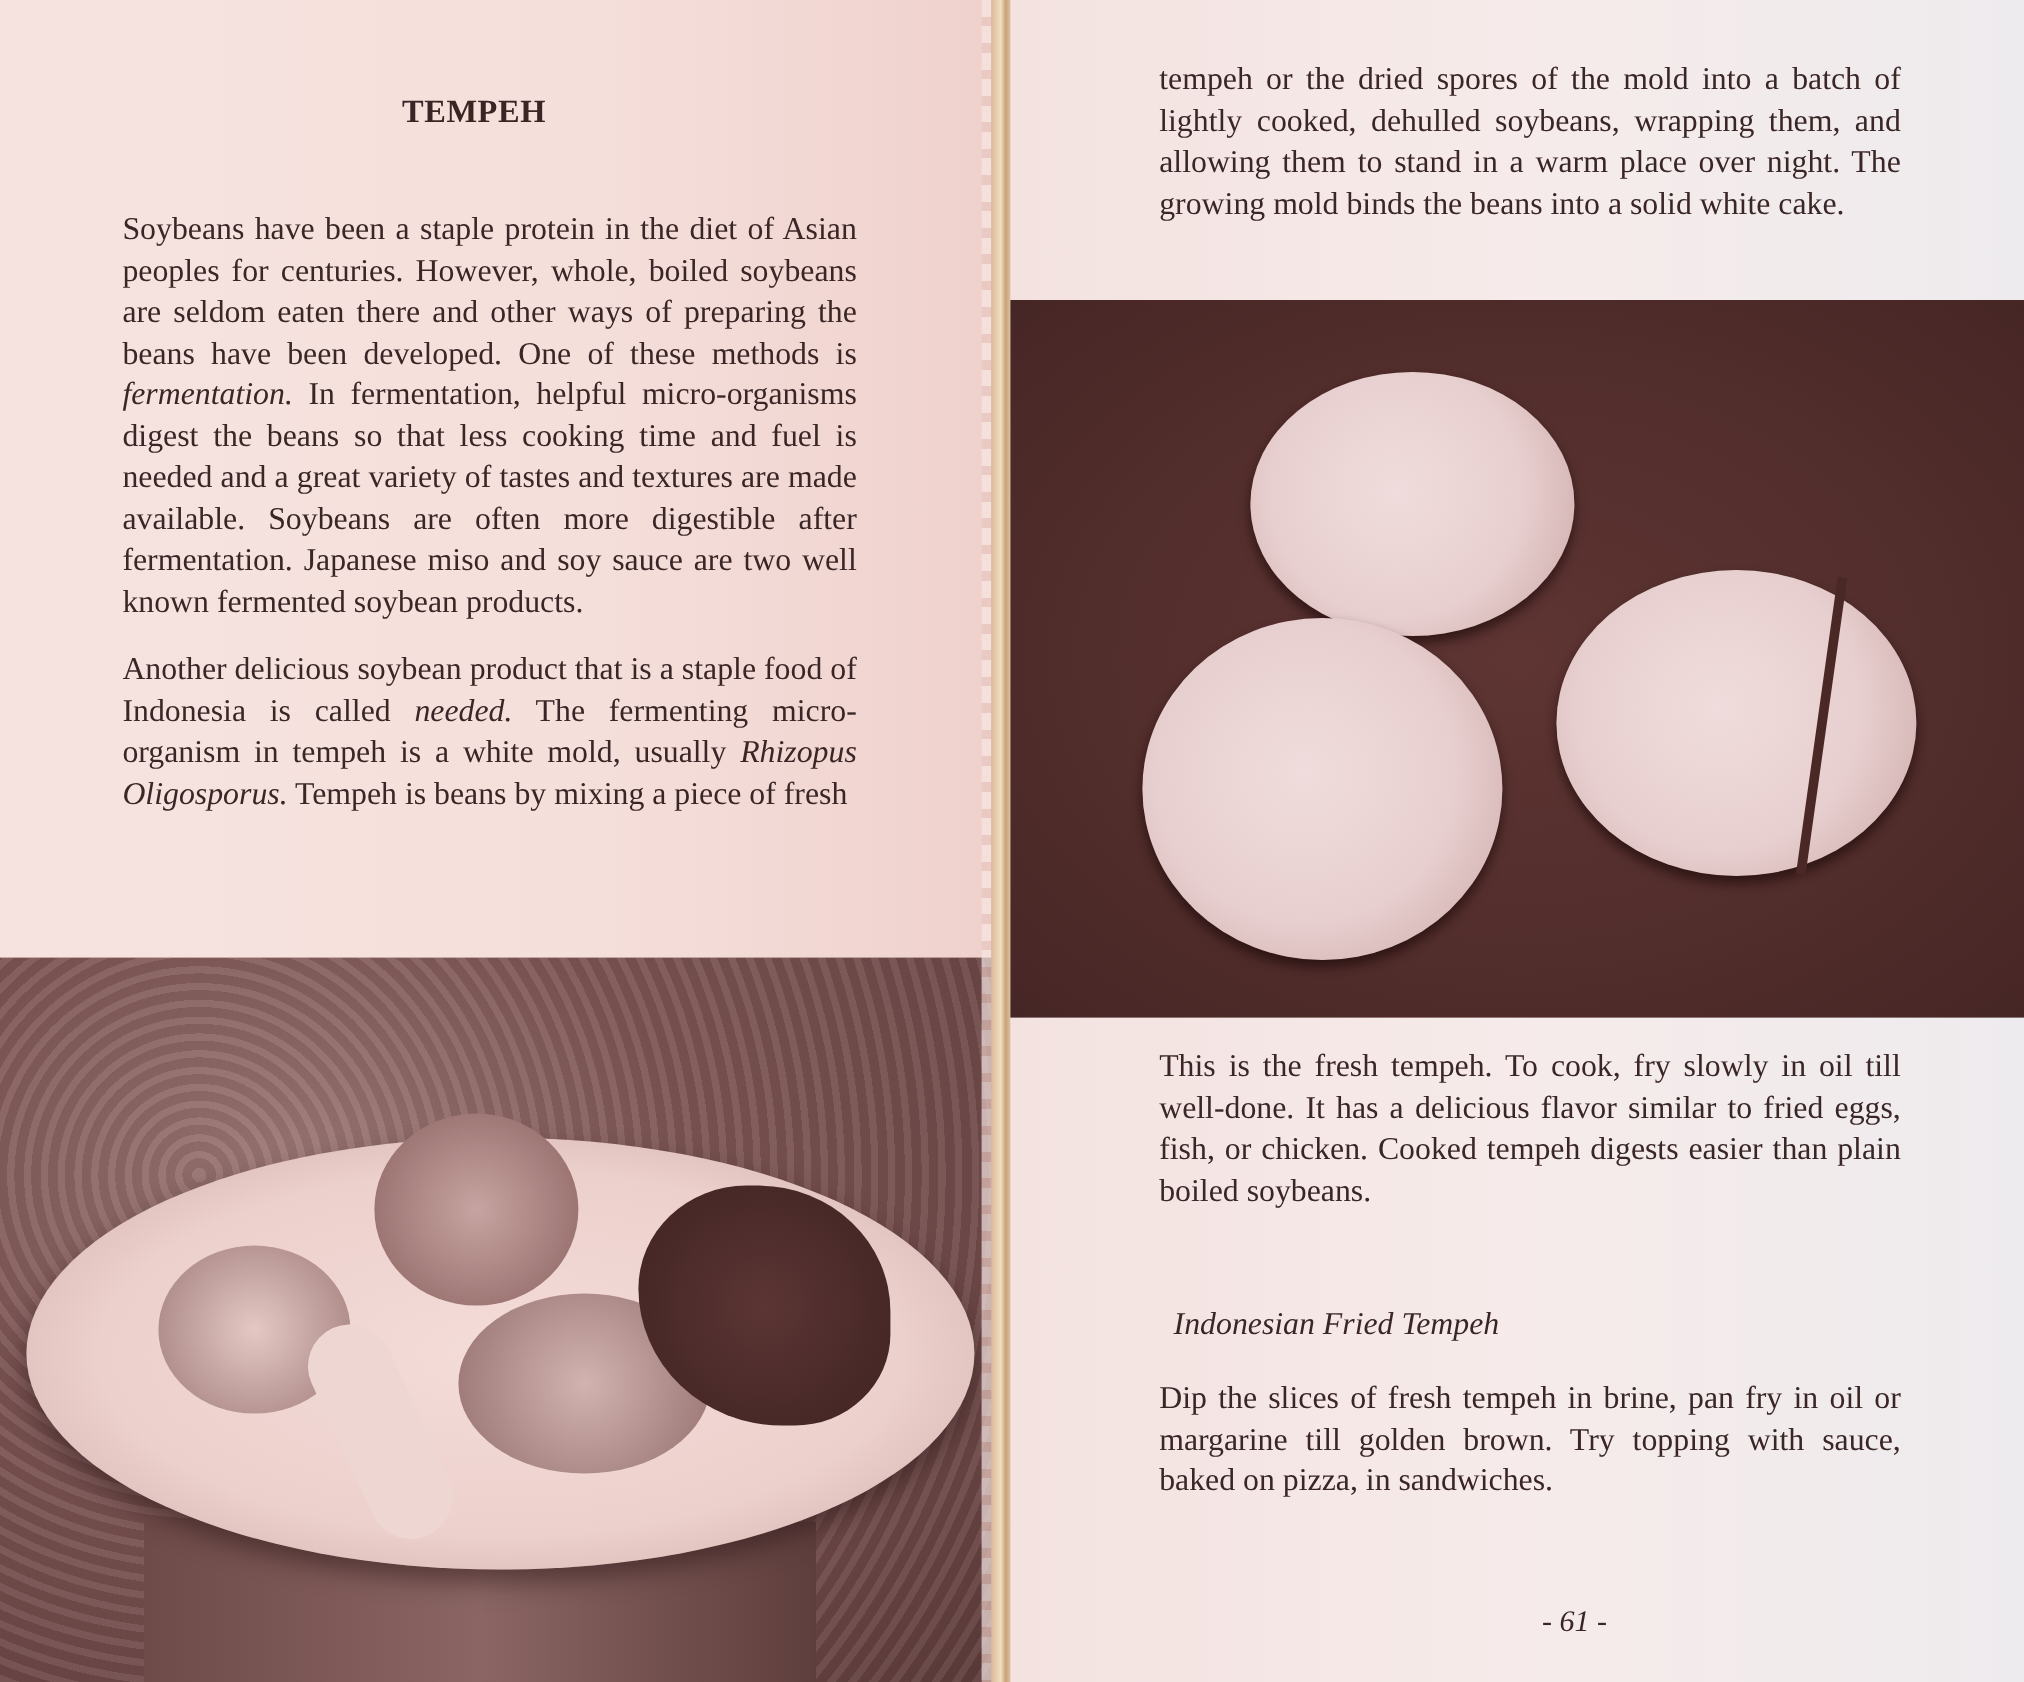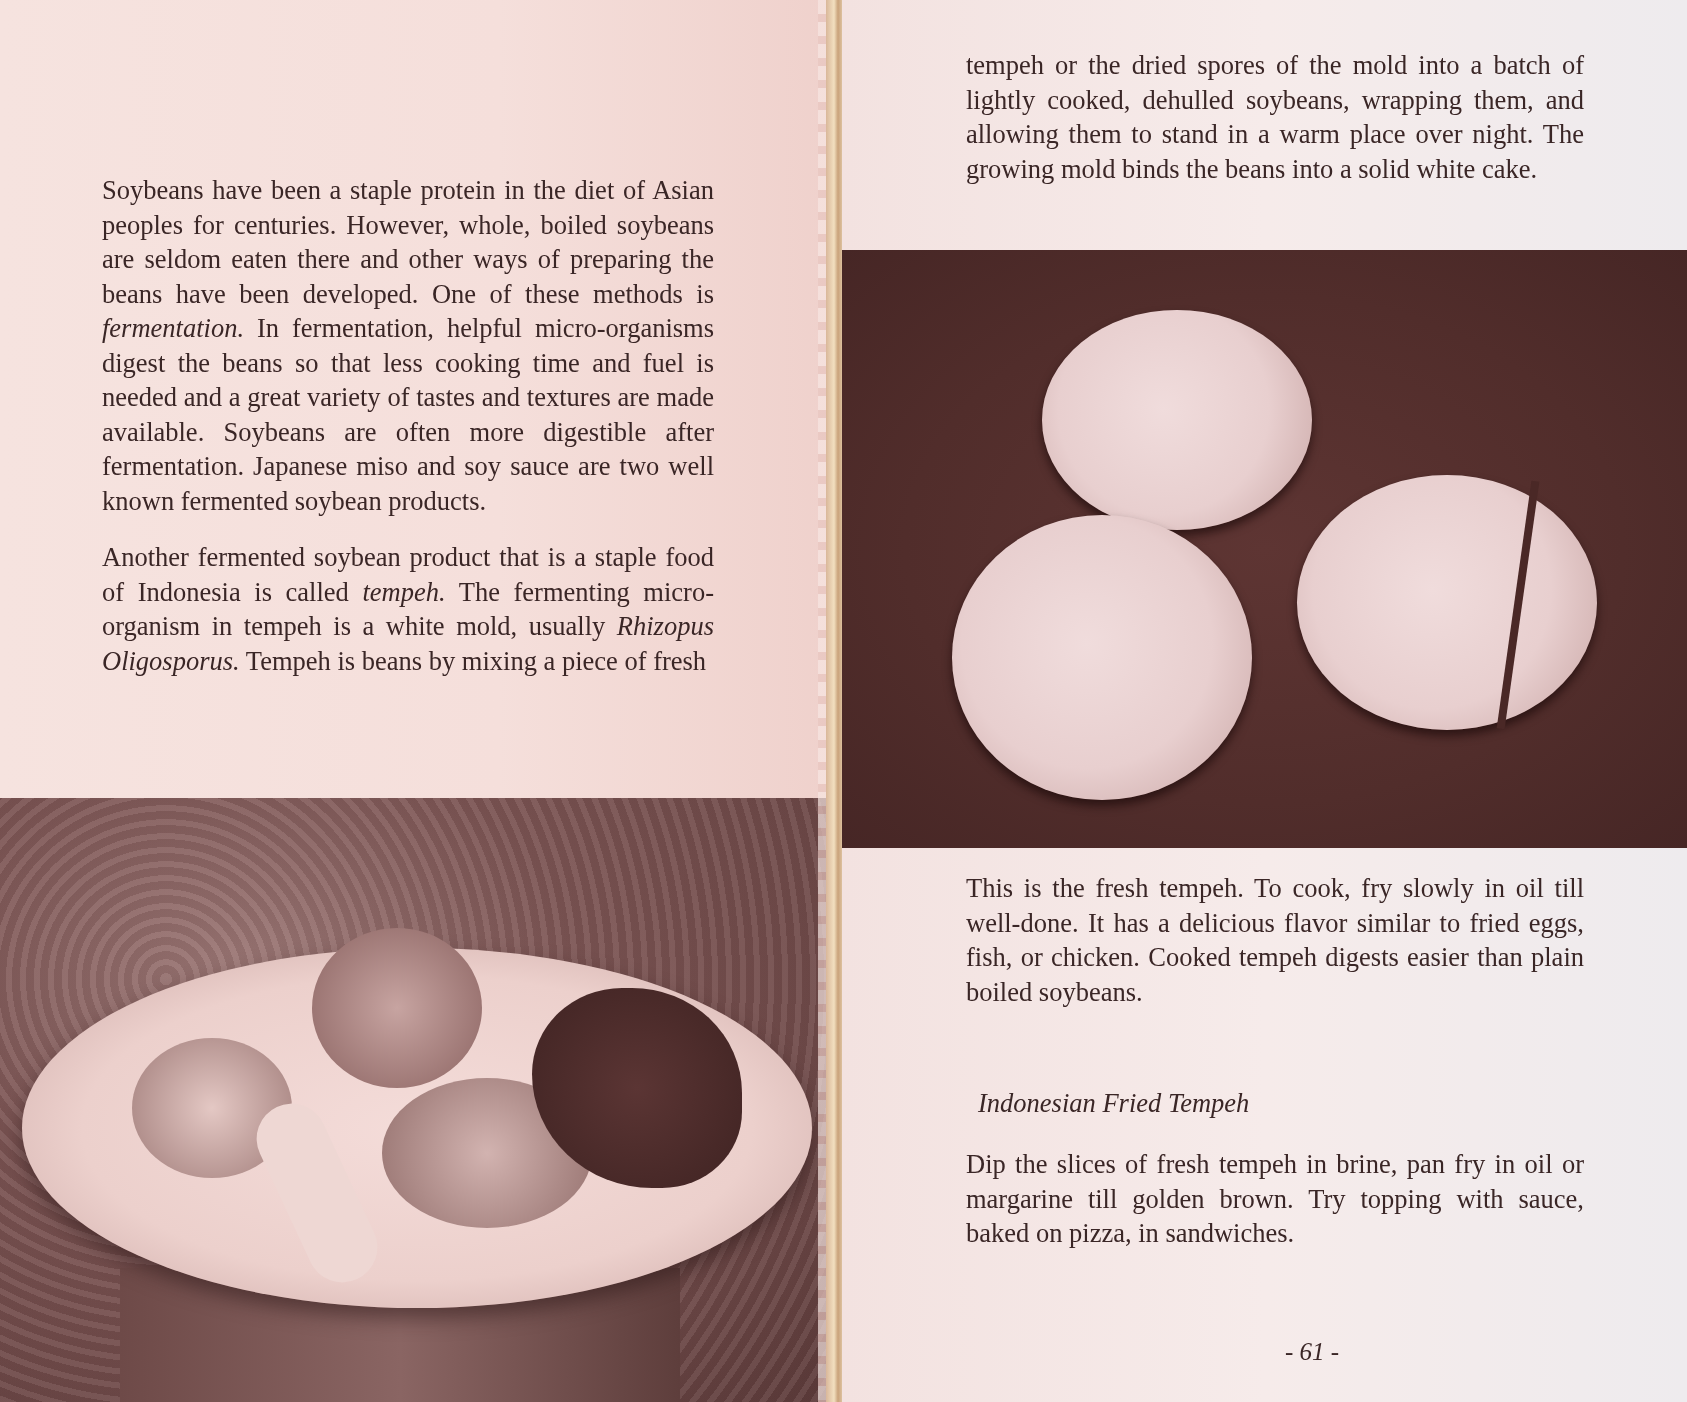--- a/index.html
+++ b/index.html
@@ -45,27 +45,28 @@
      box-shadow:0 6px 10px rgba(20,5,5,.6);}
   .cake1{left:200px;top:60px;width:270px;height:220px;}
   .cake2{left:110px;top:265px;width:300px;height:285px;}
   .cake3{left:455px;top:225px;width:300px;height:255px;}
   .cut{position:absolute;left:672px;top:230px;width:8px;height:250px;background:#4a2826;transform:rotate(8deg);}
 </style>
 </head>
 <body>
 
 <div class="page left">
+  <h1 class="title">TEMPEH</h1>
 
   <div class="col lcol">
     <p>
       <span>Soybeans have been a staple protein in the diet of Asian peoples for centuries.  However, whole, boiled soybeans are seldom eaten there and other ways of preparing the beans have been developed.  One of these methods is </span><i>fermentation.</i><span>  In fermentation, helpful micro-organisms digest the beans so that less cooking time and fuel is needed and a great variety of tastes and textures are made available.  Soybeans are often more digestible after fermentation.  Japanese miso and soy sauce are two well known fermented soybean products.</span>
     </p>
     <p>
-      <span>Another fermented soybean product that is a staple food of Indonesia is called </span><i>tempeh.</i><span> The fermenting micro-organism in tempeh is a white mold, usually </span><i>Rhizopus Oligosporus.</i><span> Tempeh is beans by mixing a piece of fresh</span>
+      <span>Another delicious soybean product that is a staple food of Indonesia is called </span><i>needed.</i><span> The fermenting micro-organism in tempeh is a white mold, usually </span><i>Rhizopus Oligosporus.</i><span> Tempeh is beans by mixing a piece of fresh</span>
     </p>
   </div>
 </div>
 
 <div class="photo photo-left" aria-label="plate with fried tempeh patties, greens and banana on a tree stump">
   <div class="noise"></div>
   <div class="stump"></div>
   <div class="plate">
     <div class="plate-item salad"></div>
     <div class="plate-item banana"></div>

